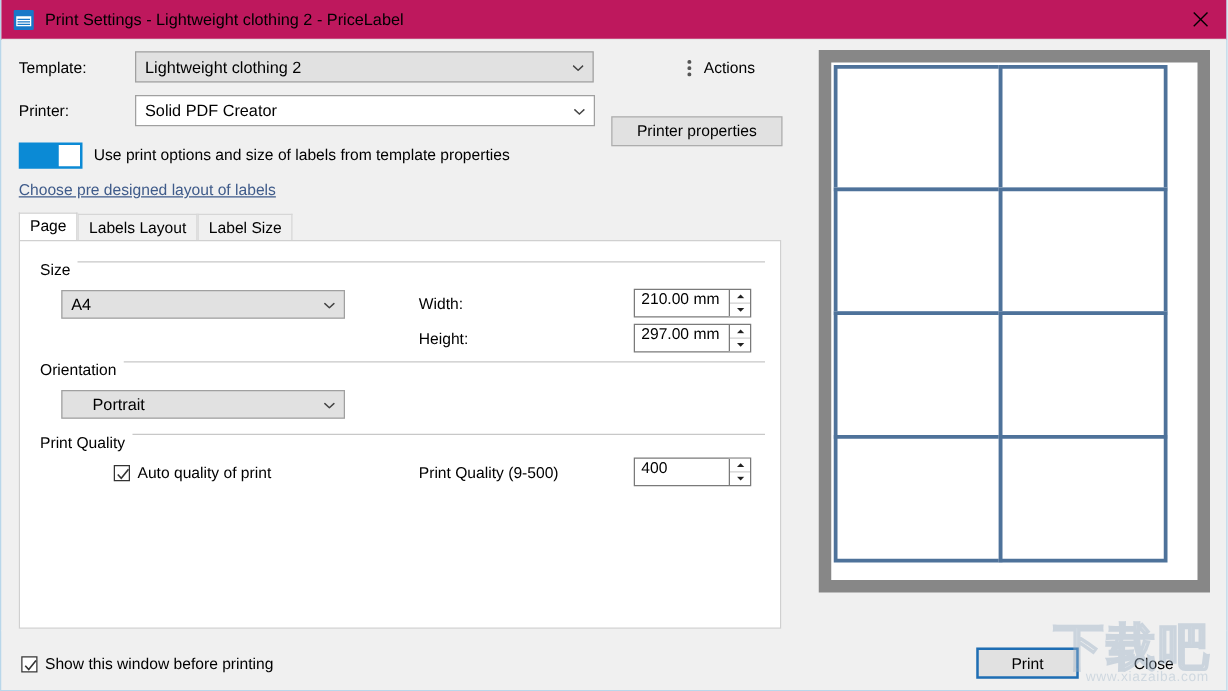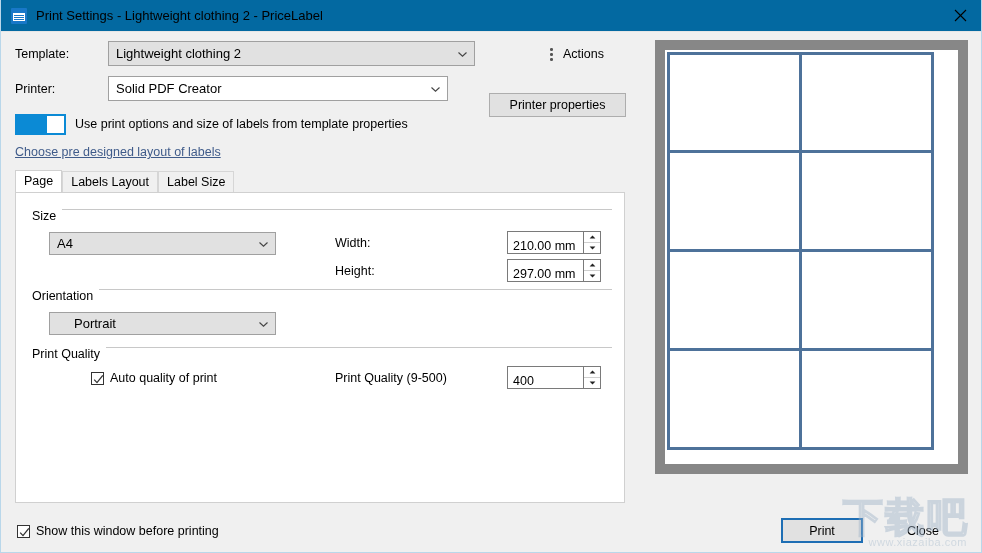--- a/index.html
+++ b/index.html
@@ -27,21 +27,21 @@
     border-bottom: 1px solid #b9d7ea;
     overflow: hidden;
   }
 
   
   .titlebar {
     position: absolute;
     left: 0; top: 0;
     width: 982px;
     height: 31px;
-    background: #0369a1;
+    background: #be185d;
     border-bottom: 1px solid #e6e6e6;
     display: flex;
     align-items: center;
   }
   .title-icon {
     width: 16px; height: 16px;
     margin-left: 10px;
     position: relative;
     flex: 0 0 auto;
     background: #1878c8;
@@ -233,21 +233,21 @@
   }
 
   
   .spin {
     position: absolute;
     box-sizing: border-box;
     width: 94px; height: 23px;
     background: #ffffff;
     border: 1px solid #7a7a7a;
     display: flex;
-    align-items: flex-end;
+    align-items: flex-start;
   }
   .spin .val {
     flex: 1 1 auto;
     padding-left: 5px;
     font-size: 12.5px;
     color: #000;
     white-space: nowrap;
   }
   .spin .arrows {
     width: 17px;
@@ -397,21 +397,21 @@
   <div class="combo" style="left:107px; top:41px; width:367px; height:25px;">
     <span>Lightweight clothing 2</span>
     <span class="chev">
       <svg width="9" height="5" viewBox="0 0 9 5">
           <path d="M0.5 0.5 L4.5 4.2 L8.5 0.5" fill="none" stroke="#444" stroke-width="1.1"></path>
         </svg>
     </span>
   </div>
 
   <div class="lbl" style="left:14px; top:82px;">Printer:</div>
-  <div class="combo white" style="left:107px; top:76px; width:340px; height:25px;">
+  <div class="combo white" style="left:107px; top:76px; width:368px; height:25px;">
     <span>Solid PDF Creator</span>
     <span class="chev">
       <svg width="9" height="5" viewBox="0 0 9 5">
           <path d="M0.5 0.5 L4.5 4.2 L8.5 0.5" fill="none" stroke="#444" stroke-width="1.1"></path>
         </svg>
     </span>
   </div>
 
   <div class="actions" style="left:549px; top:47px;">
     <span class="kebab">

